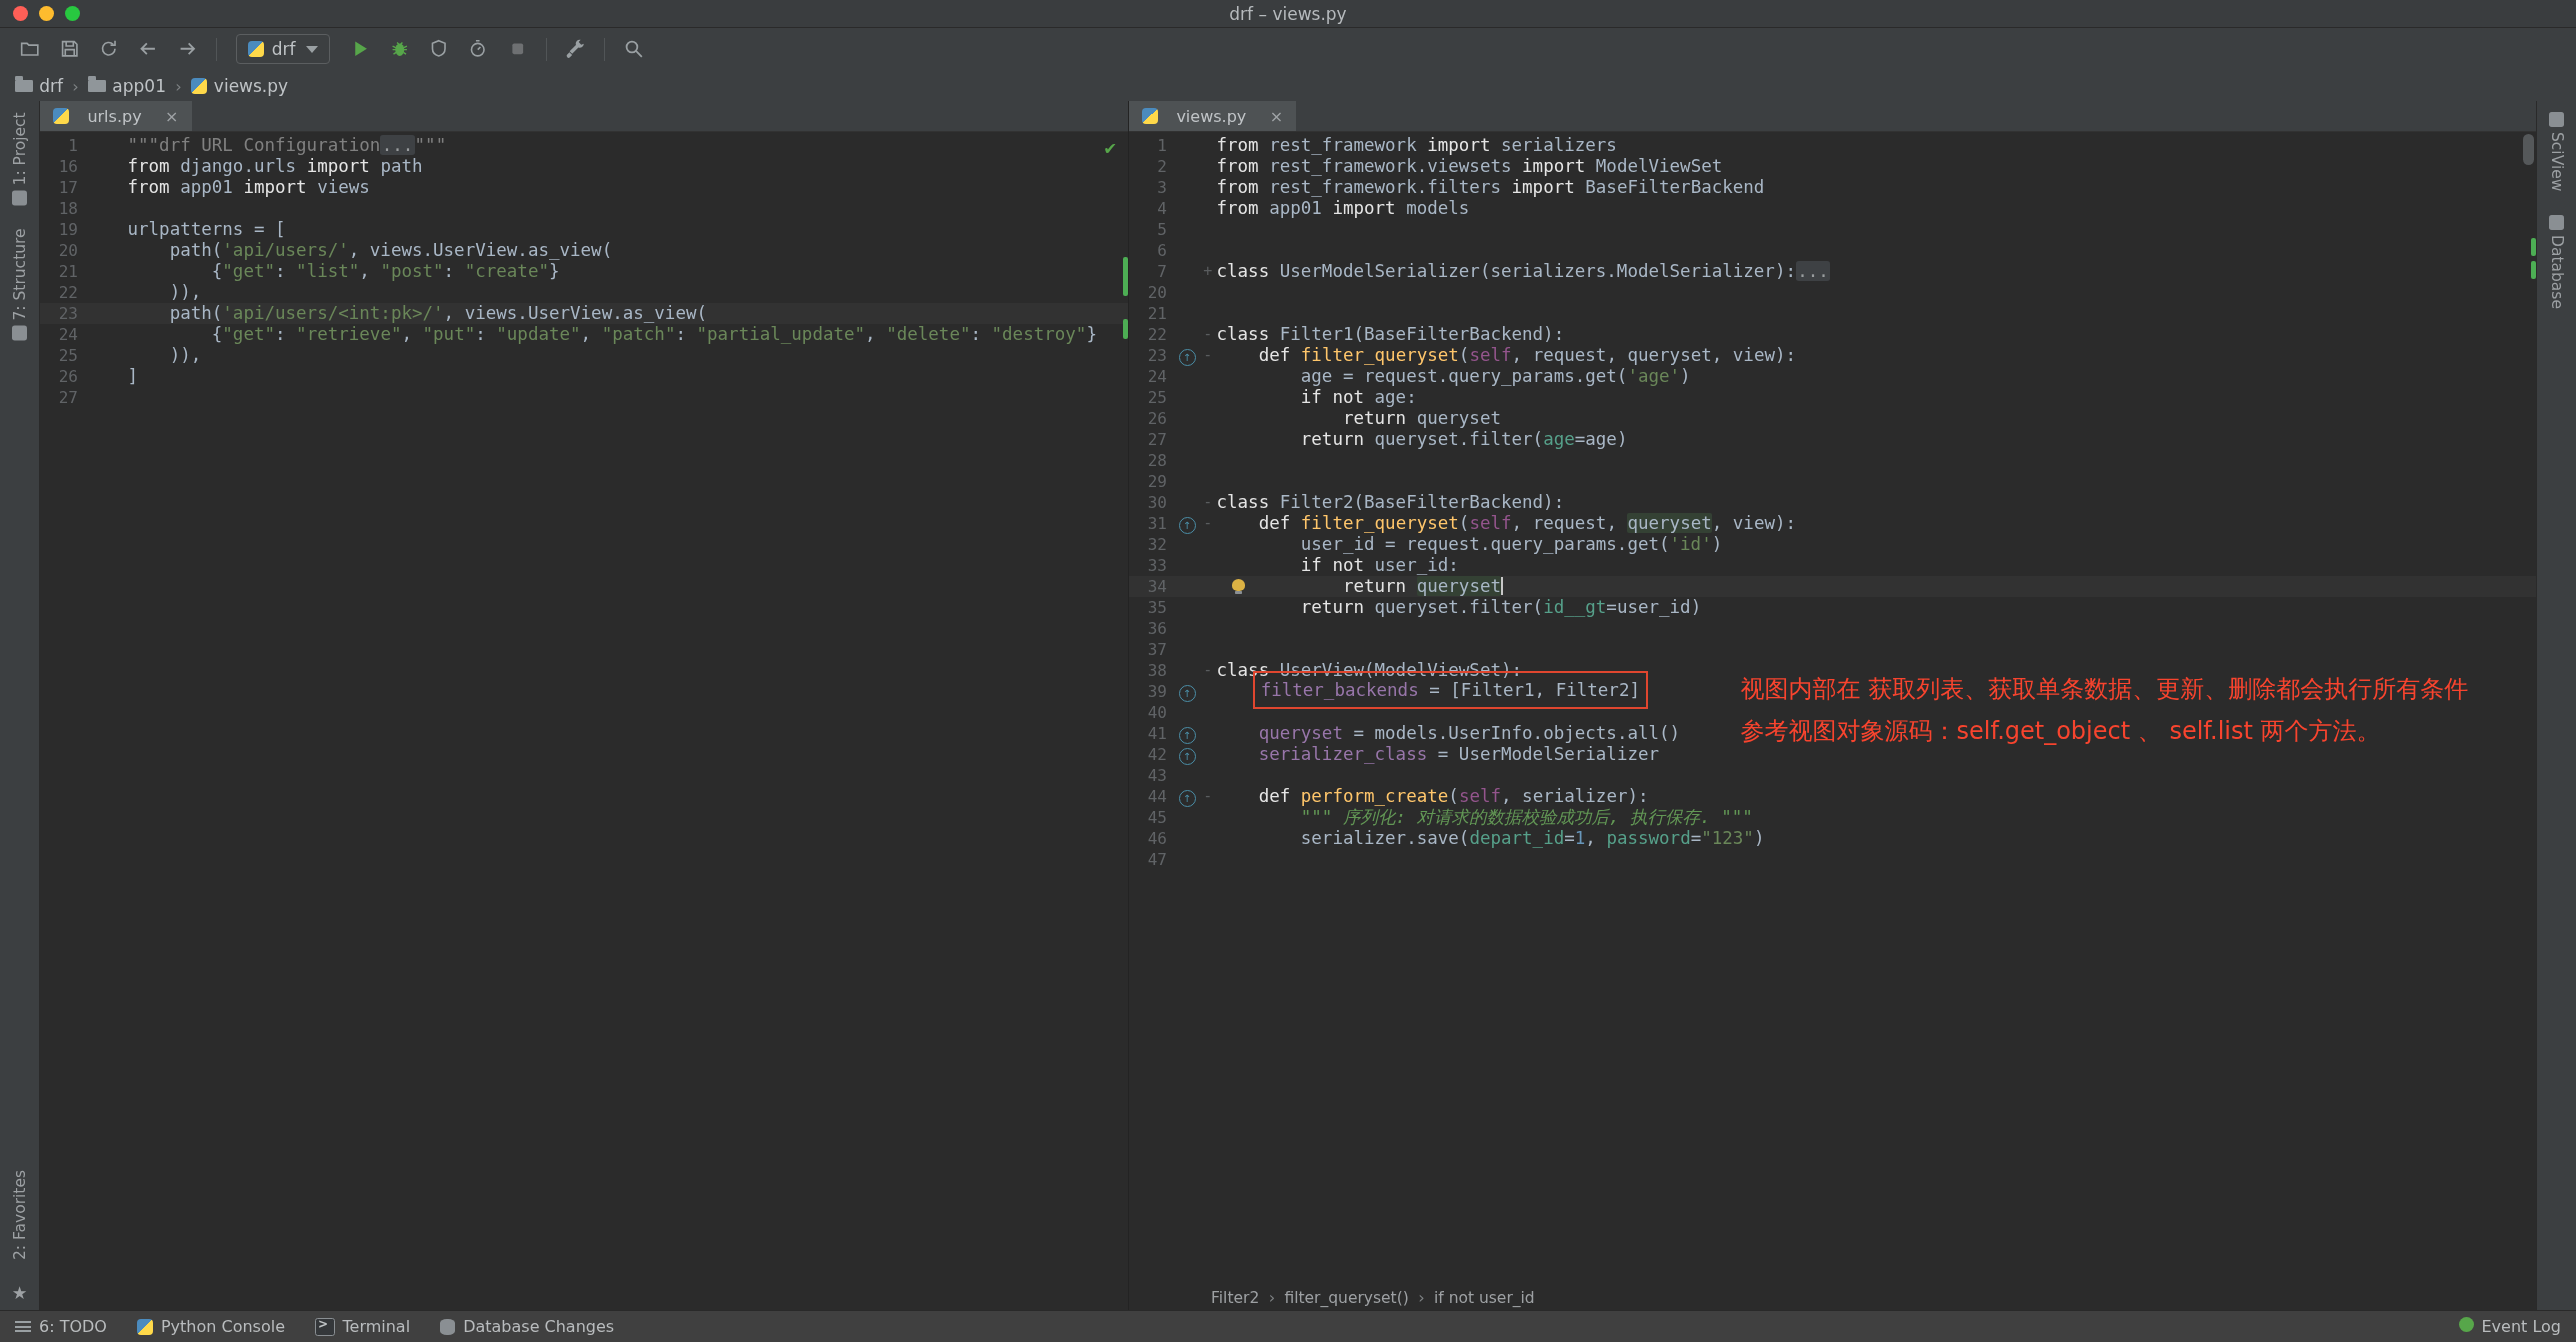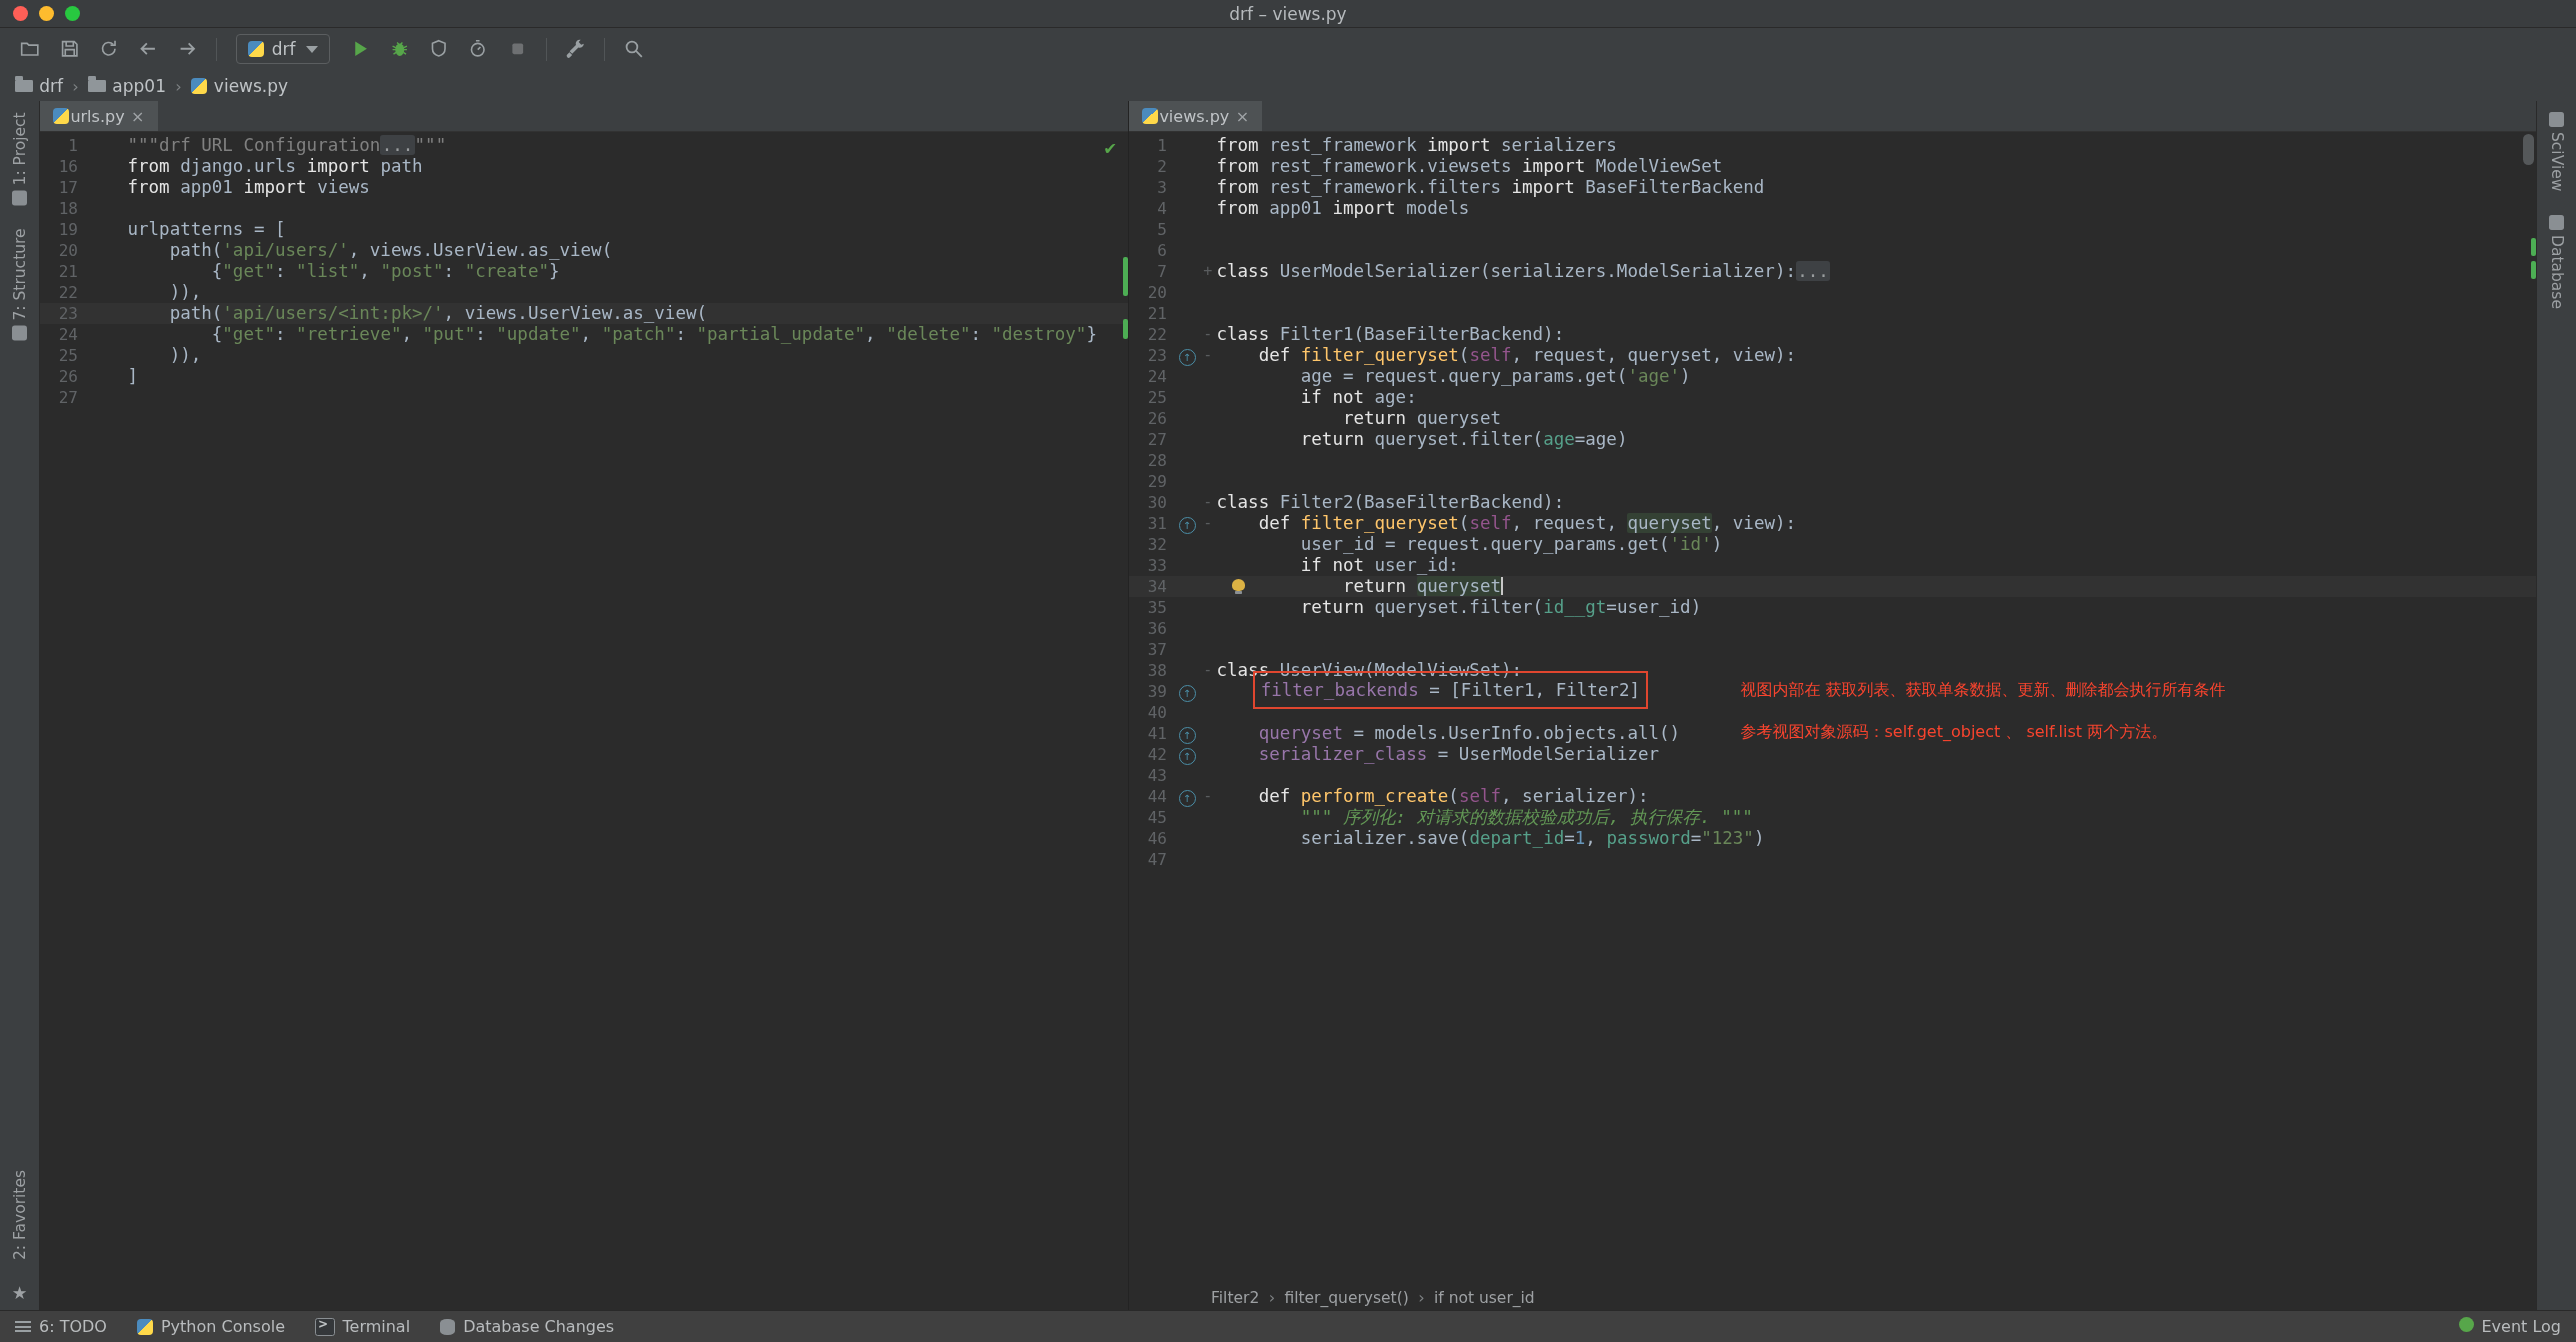--- a/index.html
+++ b/index.html
@@ -41,21 +41,21 @@
   .vlabel.down{transform:none;}
   .stripe .grow{flex:1;}
   .star{color:#9da1a4;font-size:17.5px;}
   .mini-ic{width:15px;height:15px;background:#8a8f93;border-radius:2.7px;display:inline-block;}
   
   .editors{flex:1;display:flex;min-width:0;}
   .pane{display:flex;flex-direction:column;min-width:0;background:#2b2b2b;}
   .pane.pleft{width:1088px;flex:none;border-right:1.3px solid #232323;}
   .pane.pright{flex:1;}
   .tabbar{height:30px;background:#3c3f41;border-bottom:0.7px solid #323232;display:flex;align-items:flex-end;}
-  .tab{display:inline-flex;align-items:center;gap:1px;padding:0 13.4px;height:30px;background:#4e5254;
+  .tab{display:inline-flex;align-items:center;gap:18px;padding:0 13.4px;height:30px;background:#4e5254;
        color:#c0c4c7;font-size:16px;}
   .closex{color:#9fa3a6;font-size:16px;margin-left:5.4px;}
   .closex::before{content:"\00D7";}
   .editor{flex:1;position:relative;overflow:hidden;font-family:"DejaVu Sans Mono",monospace;
           font-size:17.5px;padding-top:2.7px;}
   .lines{width:100%;}
   .codeline{display:flex;height:21px;line-height:21px;white-space:pre;}
   .codeline.cur{background:#323232;}
   .ln{width:38px;text-align:right;padding-right:8px;color:#606366;flex:none;font-size:16px;}
   .gutcol{width:24px;text-align:center;flex:none;}
@@ -68,21 +68,21 @@
   .kwa{color:#56a08a;}
   .foldtxt{color:#9a9d9f;background:#3e4144;border-radius:2.7px;padding:0 1.3px;}
   .hl{background:#344134;border-radius:2px;}
   .ovr{display:inline-flex;width:15px;height:15px;border:1.3px solid #4b8fa8;color:#4b8fa8;border-radius:50%;
        font-size:10px;align-items:center;justify-content:center;margin-top:2px;font-family:"DejaVu Sans",sans-serif;}
   .redbox{border:2px solid #e0462f;border-radius:0;padding:7px 6px;margin-left:-6px;position:relative;top:-0.7px;}
   .caret{display:inline-block;width:2px;height:18px;background:#c8c8c8;vertical-align:-3.4px;}
   .bulb{position:absolute;left:15px;top:3.4px;width:13.4px;height:12px;background:#dcb244;border-radius:50% 50% 42% 42%;}
   .bulb::after{content:"";position:absolute;left:3.4px;bottom:-3.4px;width:6.7px;height:3.4px;background:#8a8f93;border-radius:0.7px;}
   .ann{position:absolute;left:524px;top:-2px;color:#f8442e;font-family:"DejaVu Sans",sans-serif;
-       font-size:16px;white-space:nowrap;}
+       font-size:24px;white-space:nowrap;}
   .okcheck{position:absolute;top:4px;right:12px;color:#57a64a;font-size:19px;}
   .okcheck::before{content:"\2714";}
   .vcsmark{position:absolute;right:0;width:4.7px;background:#4dae54;border-radius:2px;}
   .vcsmark.m1{top:125px;height:39px;}
   .vcsmark.m2{top:187px;height:20px;}
   .vcsmark.r1{top:106px;height:17.5px;}
   .vcsmark.r2{top:129px;height:17.5px;}
   .scrollthumb{position:absolute;right:2px;top:2px;width:10.8px;height:31px;background:#55585a;border-radius:5.4px;}
   .ebcrumbs{position:absolute;left:0;right:0;bottom:0;height:27px;display:flex;align-items:center;gap:9.4px;
             padding-left:82px;font-size:15.5px;color:#9da0a3;background:#2b2b2b;font-family:"DejaVu Sans",sans-serif;}

